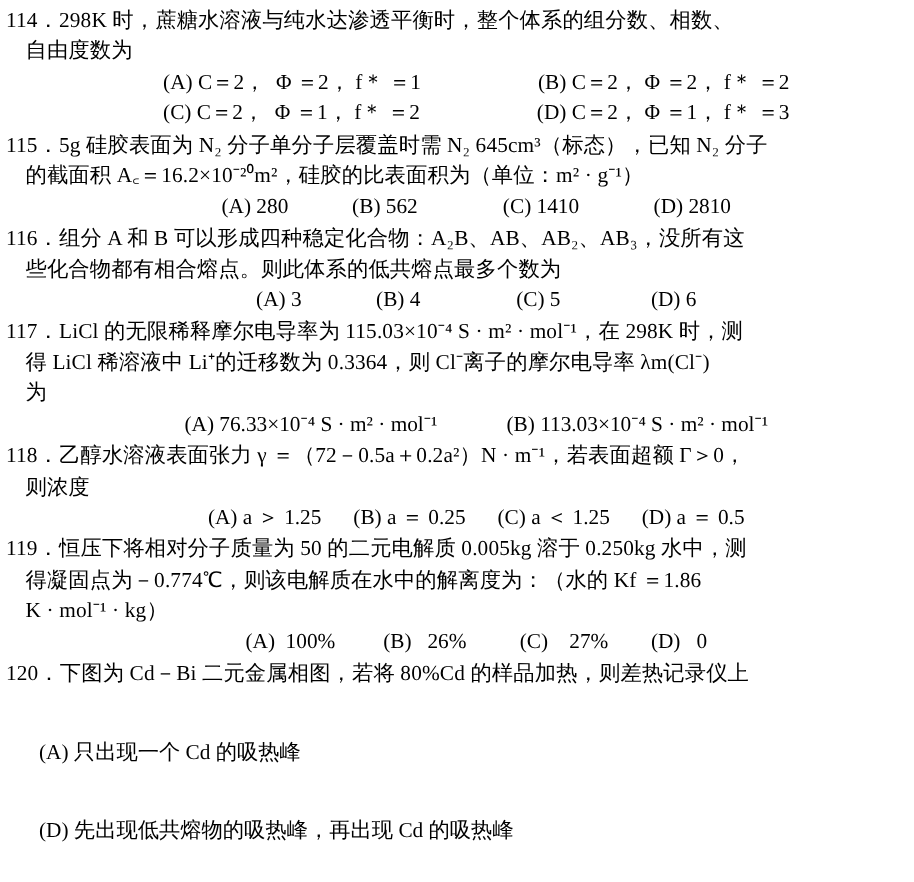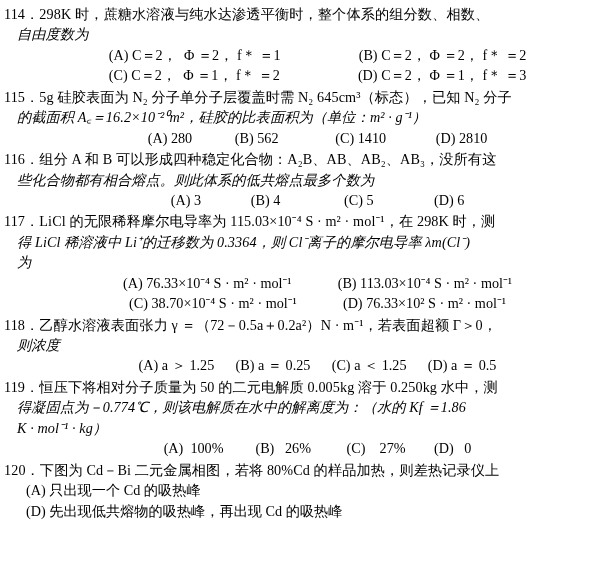--- a/index.html
+++ b/index.html
@@ -28,23 +28,23 @@
   .line {
     display: block;
     font-size: 14.2px;
     line-height: 1.44;
     white-space: pre;
     letter-spacing: 0.1px;
   }
   .stem {
     text-indent: 0;
   }
-  .ind1 { padding-left: 22px; }
+  .ind1 { padding-left: 22px; margin-top: 32px; }
   .ind2 { padding-left: 28px; text-align: center; }
-  .ind3 { padding-left: 13px; font-style: italic; }
+  .ind3 { padding-left: 13px; }
   .optrow {
     display: block;
     font-size: 14.2px;
     line-height: 1.44;
     white-space: pre;
   }
 </style>
 </head>
 <body>
 
@@ -67,21 +67,20 @@
     <span class="line stem">116．组分 A 和 B 可以形成四种稳定化合物：A₂B、AB、AB₂、AB₃，没所有这</span>
     <span class="line ind3">些化合物都有相合熔点。则此体系的低共熔点最多个数为</span>
     <span class="optrow ind2">(A) 3              (B) 4                  (C) 5                 (D) 6</span>
   </div>
 
   <div class="q">
     <span class="line stem">117．LiCl 的无限稀释摩尔电导率为 115.03×10⁻⁴ S · m² · mol⁻¹，在 298K 时，测</span>
     <span class="line ind3">得 LiCl 稀溶液中 Li⁺的迁移数为 0.3364，则 Cl⁻离子的摩尔电导率 λm(Cl⁻)</span>
     <span class="line ind3">为</span>
     <span class="optrow ind2">(A) 76.33×10⁻⁴ S · m² · mol⁻¹             (B) 113.03×10⁻⁴ S · m² · mol⁻¹</span>
-    <span class="optrow ind2">(C) 38.70×10⁻⁴ S · m² · mol⁻¹             (D) 76.33×10² S · m² · mol⁻¹</span>
   </div>
 
   <div class="q">
     <span class="line stem">118．乙醇水溶液表面张力 γ ＝（72－0.5a＋0.2a²）N · m⁻¹，若表面超额 Γ＞0，</span>
     <span class="line ind3">则浓度</span>
     <span class="optrow ind2">(A) a ＞ 1.25      (B) a ＝ 0.25      (C) a ＜ 1.25      (D) a ＝ 0.5</span>
   </div>
 
   <div class="q">
     <span class="line stem">119．恒压下将相对分子质量为 50 的二元电解质 0.005kg 溶于 0.250kg 水中，测</span>

